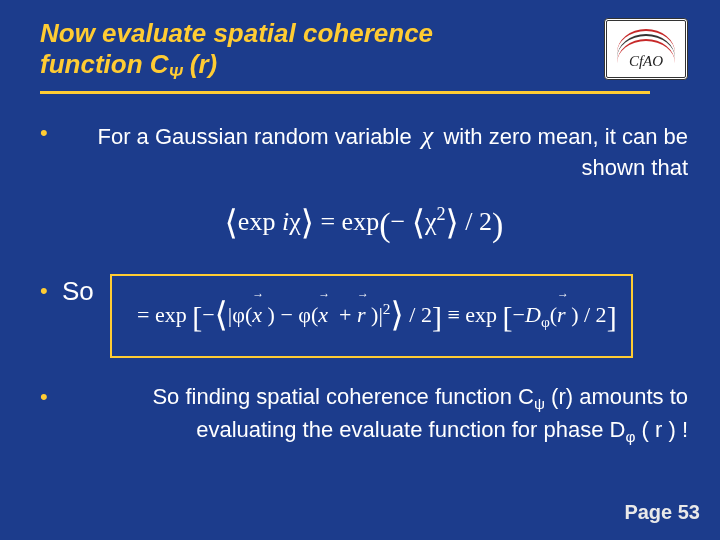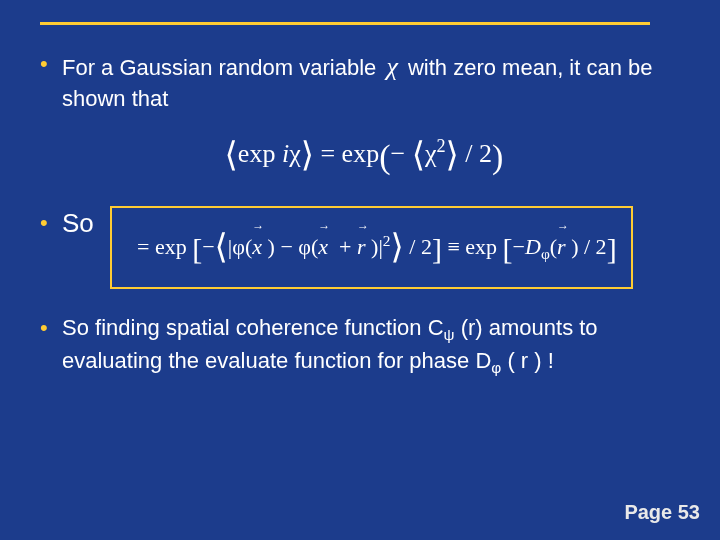--- a/index.html
+++ b/index.html
@@ -31,21 +31,21 @@
   }
   .logo .arcs{position:relative;width:58px;height:22px;}
   .logo .arc{position:absolute;left:0;right:0;border-top:2px solid #c62828;border-radius:50%/100% 100% 0 0;height:100%;}
   .logo .arc.a2{top:5px;border-top-color:#333;}
   .logo .arc.a3{top:10px;}
   .logo .txt{font-family:Georgia,serif;font-style:italic;font-size:15px;color:#222;margin-top:2px;}
   .rule{height:0;border-top:3px solid #ffcc33;margin:4px 38px 0 0;}
   .body{padding-top:24px;font-size:22px;line-height:1.35;}
   .bl{display:flex;margin:0 0 18px 0;}
   .bl .dot{color:#ffcc33;flex:0 0 22px;}
-  .bl .txt{flex:1;}
+  .bl .txt{flex:1;text-align:right;}
   .chi{font-family:'Times New Roman',serif;font-style:italic;font-size:26px;display:inline-block;padding:0 4px;}
   .eq-center{text-align:center;margin:6px 0 26px 0;}
   .math{font-family:'Times New Roman',serif;font-size:26px;display:inline-block;}
   .lang,.rang{font-size:34px;vertical-align:-4px;display:inline-block;}
   .paren{font-size:34px;vertical-align:-6px;display:inline-block;}
   .so-row{display:flex;align-items:flex-start;margin-bottom:24px;}
   .so-row .dot{color:#ffcc33;flex:0 0 22px;font-size:22px;line-height:34px;}
   .so-row .so-label{font-size:26px;flex:0 0 48px;line-height:34px;}
   .eq-box{
     border:2px solid #ffcc33;
@@ -62,20 +62,34 @@
     position:absolute;right:20px;bottom:16px;
     color:#e9e9e9;font-weight:700;font-size:20px;
   }
   .it{font-style:italic;}
 </style>
 </head>
 <body>
 
 <div class="slide">
 
+  <div class="header-row">
+    <div class="title">
+      <span>Now evaluate spatial coherence</span><br>
+      <span>function C</span><sub>Ψ</sub><span> (r)</span>
+    </div>
+    <div class="logo">
+      <div class="arcs">
+        <div class="arc"></div>
+          <div class="arc a2"></div>
+          <div class="arc a3"></div>
+      </div>
+      <div class="txt">CfAO</div>
+    </div>
+  </div>
   <div class="rule"></div>
 
   <div class="body">
 
     <div class="bl">
       <div class="dot">•</div>
       <div class="txt">
         <span>For a Gaussian random variable </span>
         <span class="chi">χ</span>
         <span> with zero mean, it can be shown that</span>

